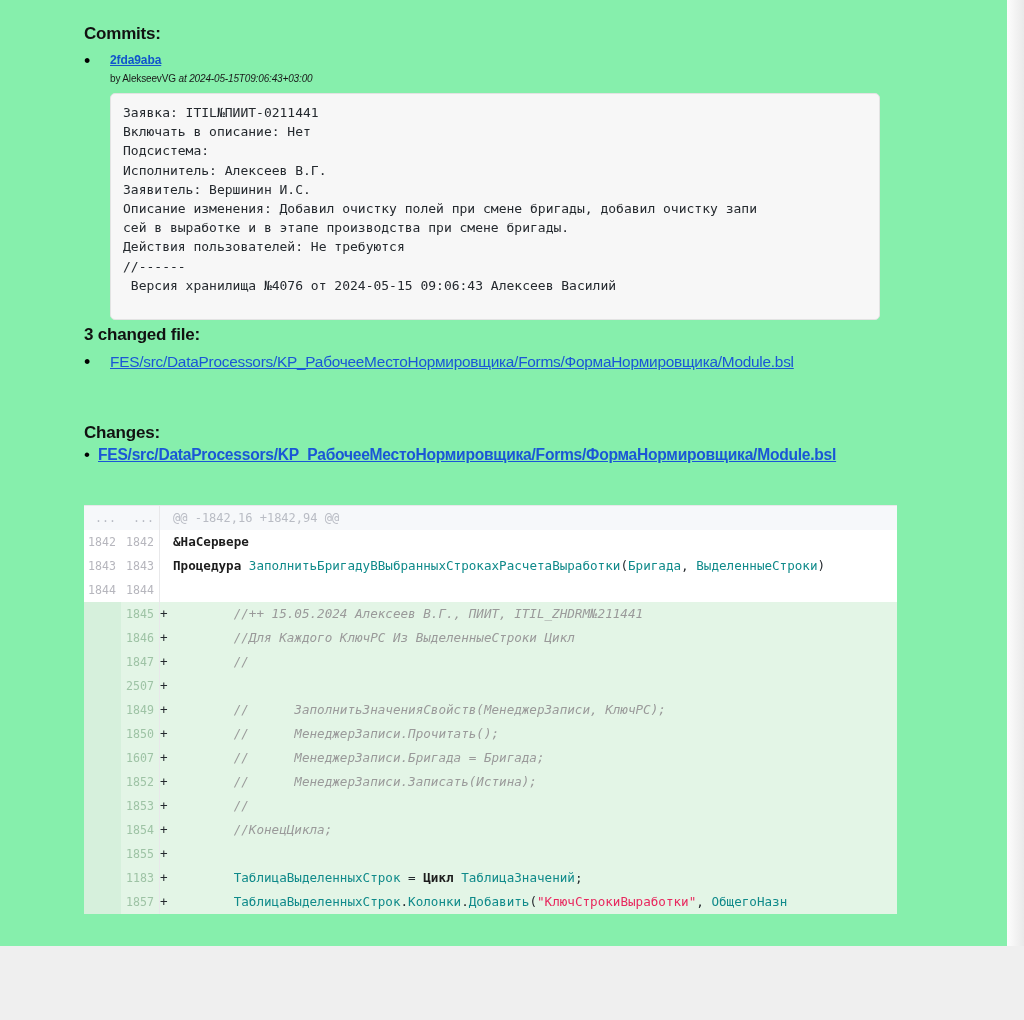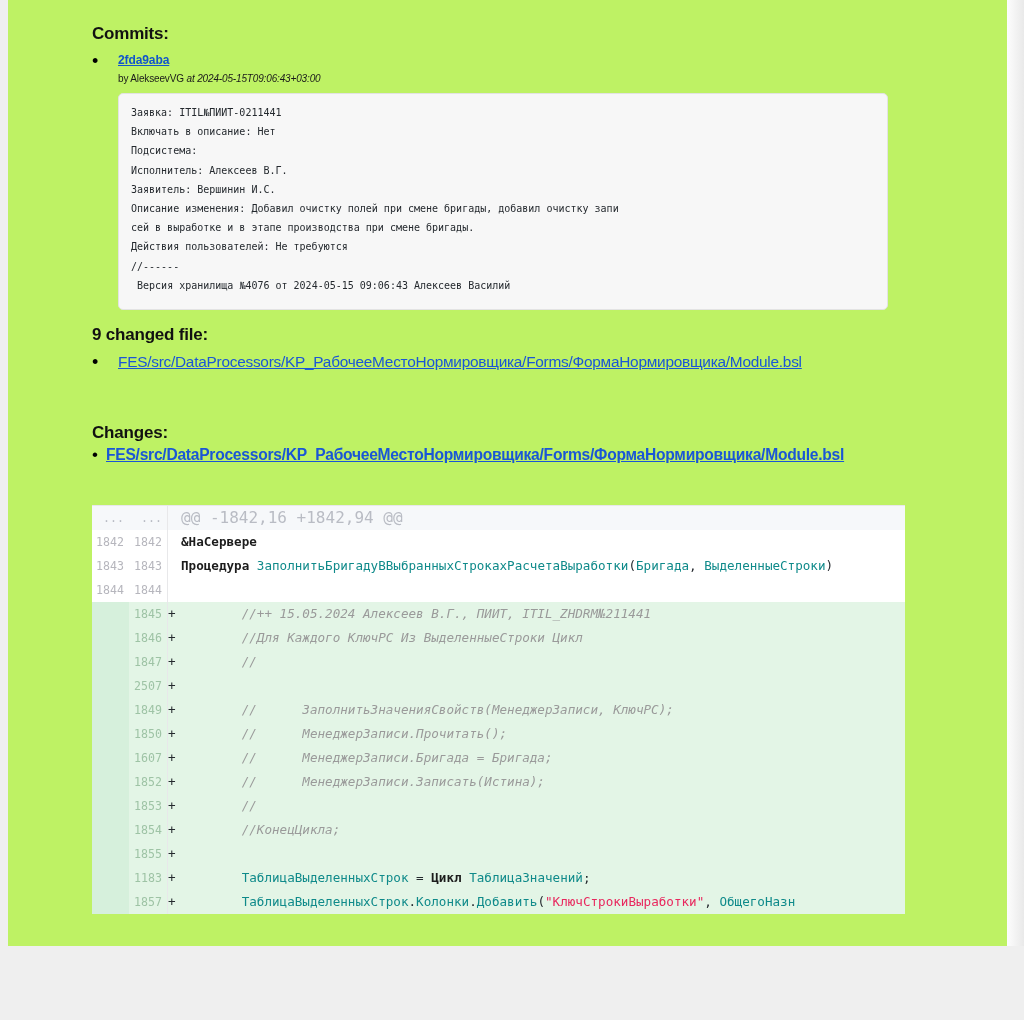--- a/index.html
+++ b/index.html
@@ -7,23 +7,23 @@
   body {
     width:1024px; height:1020px;
     background:#efefef;
     font-family:"Liberation Sans", sans-serif;
     overflow:hidden;
     position:relative;
   }
 
   
   #page {
-    position:absolute; left:8px; top:0;
+    position:absolute; left:0; top:0;
     width:1007px; height:946px;
-    background:#bef264;
+    background:#86efac;
     overflow:hidden;
   }
   #page-edge {
     position:absolute; left:1007px; top:0; width:17px; height:946px;
     background:linear-gradient(to right,#fdfdfd,#f2f2f2 55%,#e9e9e9);
   }
 
   
   h2.section {
     font-size:17px; font-weight:bold; color:#111;
@@ -49,23 +49,23 @@
     font-size:10px; color:#1a1a1a; margin-top:5px; letter-spacing:-0.15px;
   }
   .byline .ital { font-style:italic; }
 
   
   pre.msg {
     margin:9px 0 0 0;
     background:#f7f7f7;
     border:1px solid #e3e3e3;
     border-radius:5px;
-    padding:9px 12px 14px 12px;
+    padding:9px 12px 24px 12px;
     font-family:"DejaVu Sans Mono","Liberation Mono",monospace;
-    font-size:10px;
+    font-size:13px;
     line-height:19.2px;
     color:#24292e;
     white-space:pre-wrap;
     word-break:break-word;
     width:770px;
   }
 
   
   .file-list { position:absolute; left:84px; top:351px; width:830px; }
   a.filelink {
@@ -108,21 +108,21 @@
     flex:1 1 auto;
     padding:3px 6px 3px 2px;
     line-height:18px;
     white-space:pre-wrap;
     word-break:break-all;
     color:#24292e;
   }
 
   .row-hunk { background:#f6f8fa; }
   .row-hunk .gut, .row-hunk .code, .row-hunk .mark { color:#b9bcc4; }
-  .row-hunk .code { font-size:16px; }
+  .row-hunk .code { font-size:12px; }
   .row-ctx { background:#ffffff; }
   .row-add { background:#e3f5e6; }
   .row-add .gut { color:#9ec3a5; }
   .row-add-gutter-left { background:#d6f0dc; }
 
   
   .kw   { color:#1c1c1c; font-weight:bold; }
   .id   { color:#0f8a8a; }
   .cmt  { color:#9a9a9a; font-style:italic; }
   .str  { color:#e8285e; }
@@ -157,21 +157,21 @@
 Заявитель: Вершинин И.С.
 Описание изменения: Добавил очистку полей при смене бригады, добавил очистку запи
 сей в выработке и в этапе производства при смене бригады.
 Действия пользователей: Не требуются
 //------
  Версия хранилища №4076 от 2024-05-15 09:06:43 Алексеев Василий</pre>
       </div>
     </div>
   </div>
 
-  <h2 class="section h-changed">9 changed file:</h2>
+  <h2 class="section h-changed">3 changed file:</h2>
 
   <div class="file-list">
     <div class="bullet-row">
       <span class="bullet">•</span>
       <div class="bullet-body">
         <a class="filelink" href="#">FES/src/DataProcessors/KP_РабочееМестоНормировщика/Forms/ФормаНормировщика/Module.bsl</a>
       </div>
     </div>
   </div>
 

